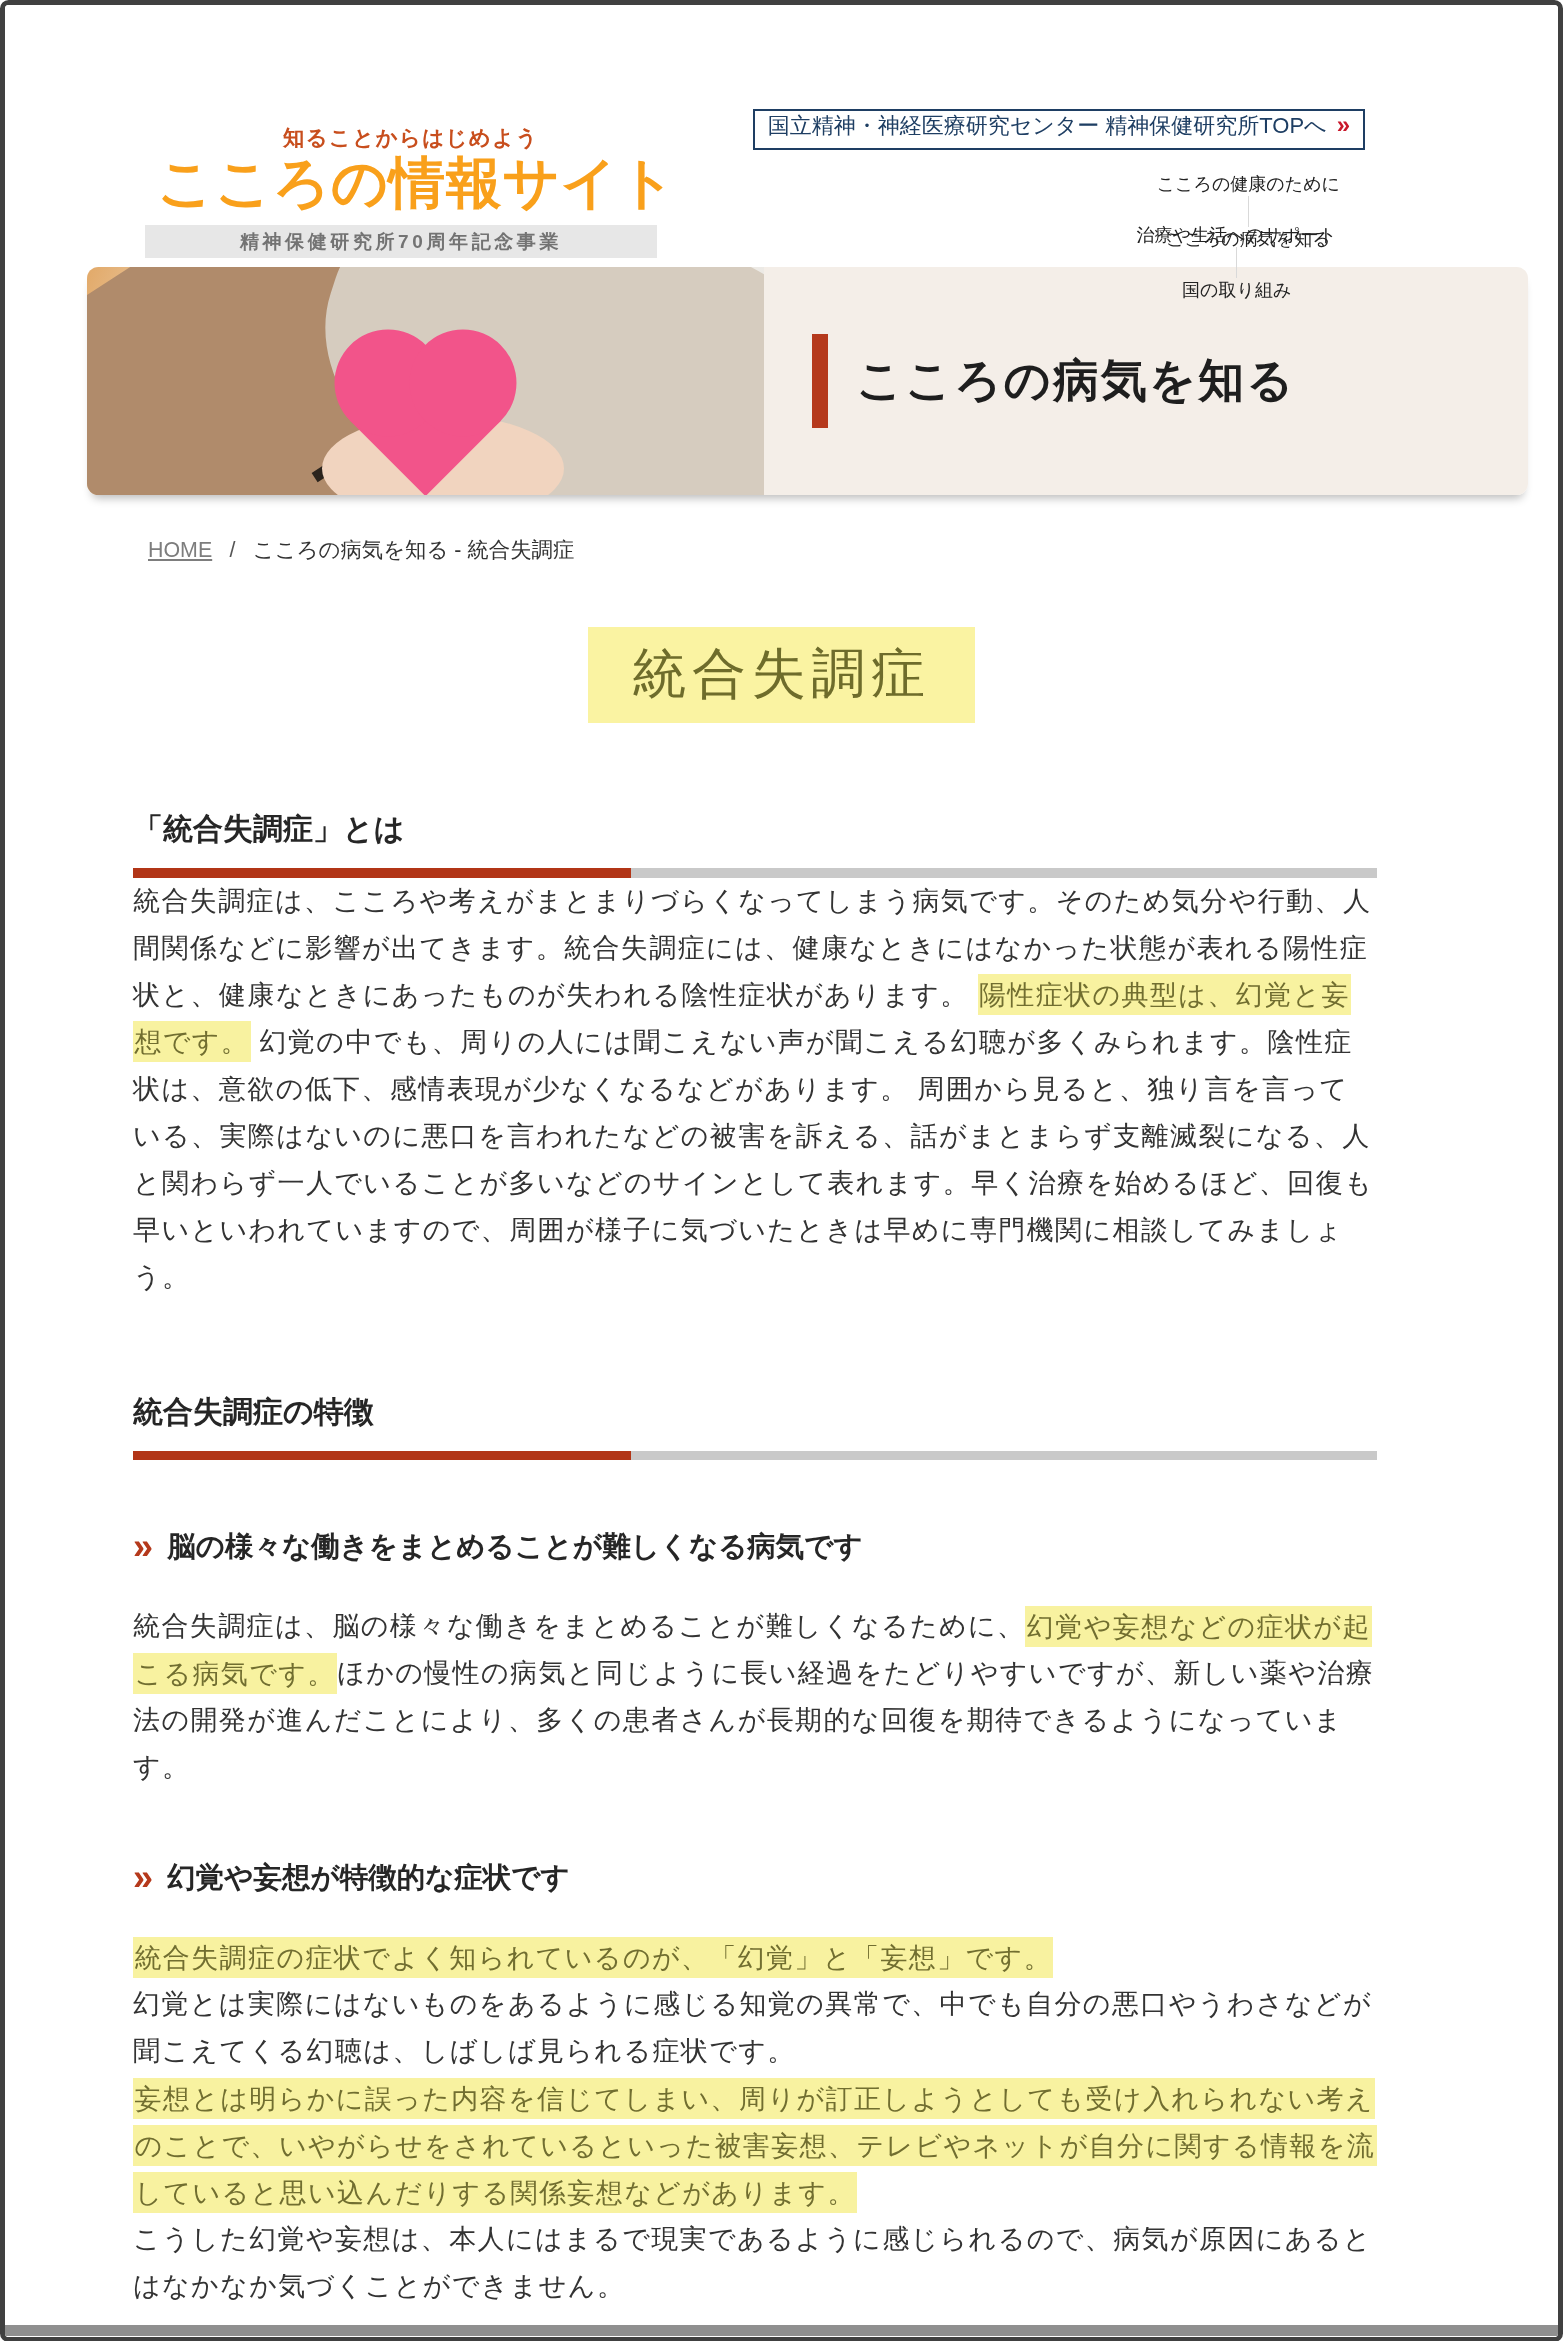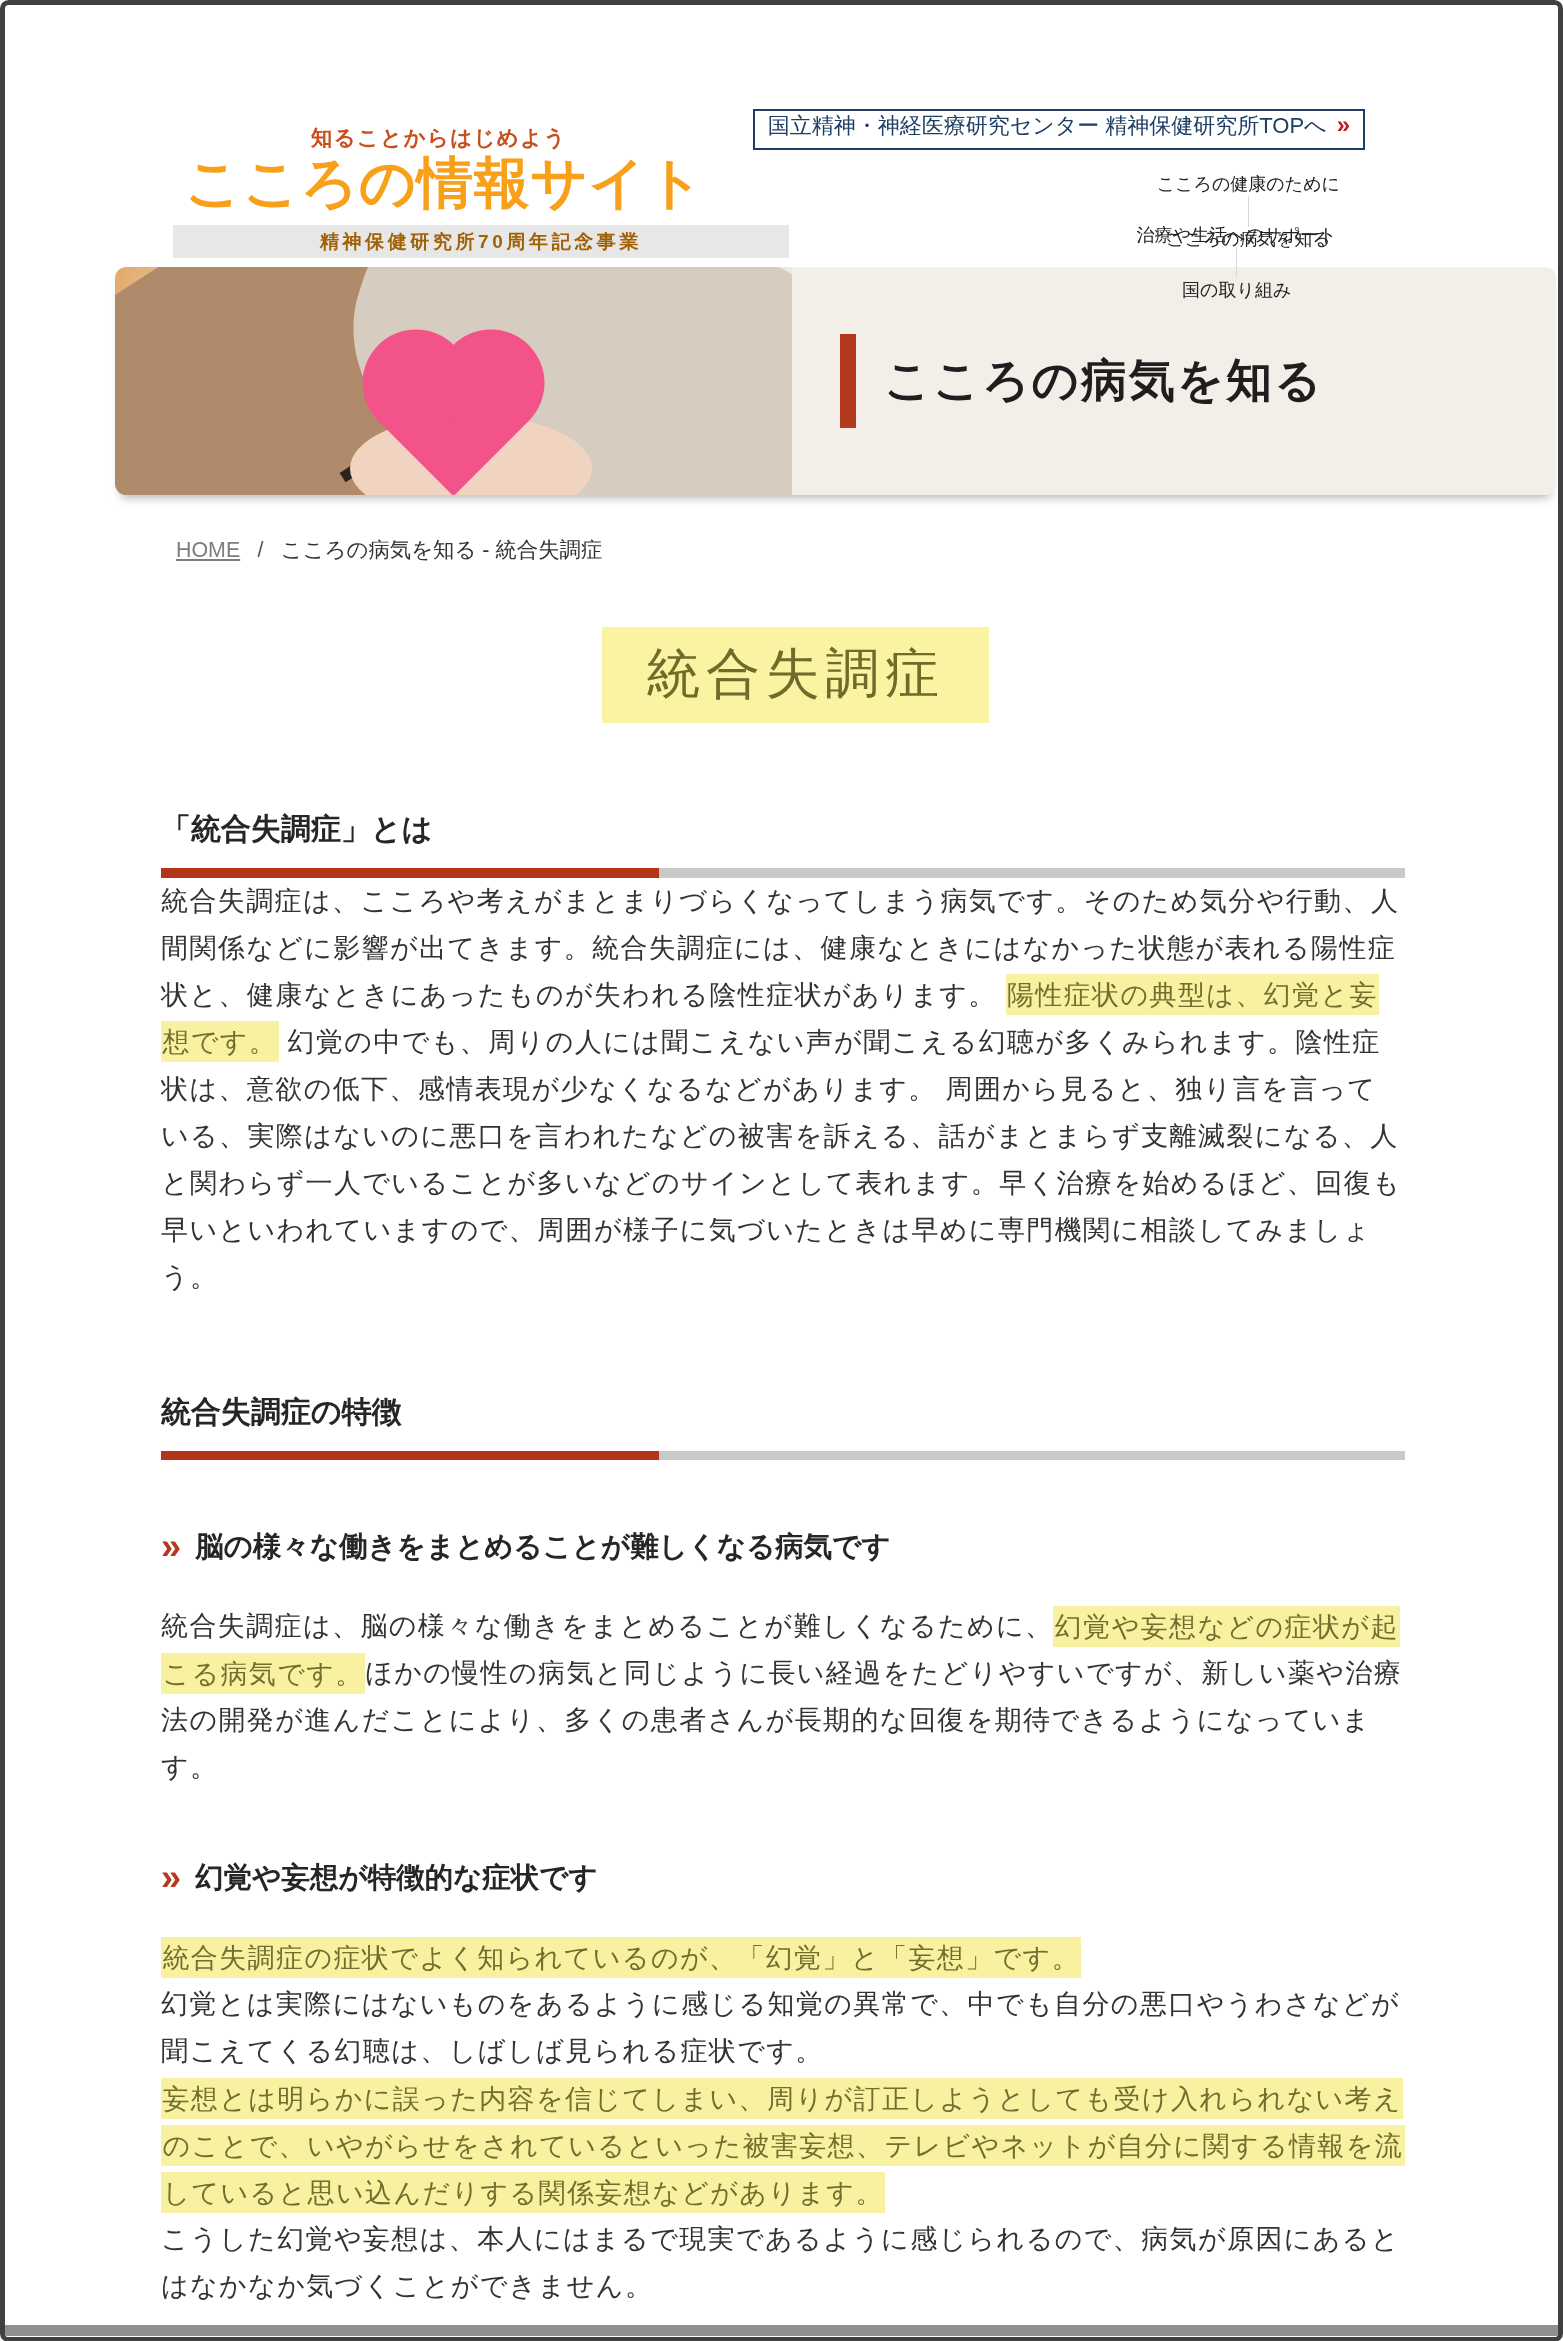--- a/index.html
+++ b/index.html
@@ -1,28 +1,28 @@
 <!DOCTYPE html>
 <html lang="ja" style="font-size:11.4px"><head>
 <meta charset="utf-8">
 <style>
   html,body{margin:0;padding:0;background:#ffffff;}
   body{font-family:"Liberation Sans","DejaVu Sans",sans-serif;}
   .page{
     position:relative;width:1563px;height:2342px;box-sizing:border-box;
-    background:#ffffff;border:5px solid #404040;border-radius:8.6px;overflow:hidden;padding-left:28px;
+    background:#ffffff;border:5px solid #404040;border-radius:8.6px;overflow:hidden;
   }
   
   .header{position:relative;height:262px;background:#fff;}
   .logo-tagline{position:absolute;left:278px;top:118px;font-size:21.4px;font-weight:bold;
     color:#c84e1d;letter-spacing:1.4px;}
   .logo-title{position:absolute;left:152px;top:141px;font-size:56px;font-weight:bold;
     color:#f9a01b;letter-spacing:0.7px;cursor:pointer;}
-  .logo-badge{position:absolute;left:140px;top:220px;width:616px;height:33px;background:#e7e7e7;
-    color:#a16207;font-size:19px;font-weight:bold;letter-spacing:3.6px;text-align:center;line-height:33px;}
+  .logo-badge{position:absolute;left:140px;top:220px;width:512px;height:33px;background:#e7e7e7;
+    color:#737373;font-size:19px;font-weight:bold;letter-spacing:3.6px;text-align:center;line-height:33px;}
   .top-link{position:absolute;right:193px;top:104px;height:37px;border:2.1px solid #1e3e63;
     display:flex;align-items:flex-start;padding:0 13px;font-size:22px;color:#1e3e63;cursor:pointer;background:#fff;}
   .top-link .arrow{color:#c9182b;font-weight:bold;font-size:24px;margin-left:10px;}
   .nav-row{position:absolute;display:flex;align-items:center;font-size:18px;color:#222;flex-direction:column;}
   .nav-row1{top:167px;right:188px;}
   .nav-row2{top:218px;right:191px;}
   .nav-item{padding:0 30px;cursor:pointer;white-space:nowrap;}
   .nav-sep{width:1.4px;height:31px;background:#d9d9d9;}
   
   .hero{margin-left:82px;width:1441px;height:228px;border-radius:11.4px;overflow:hidden;

